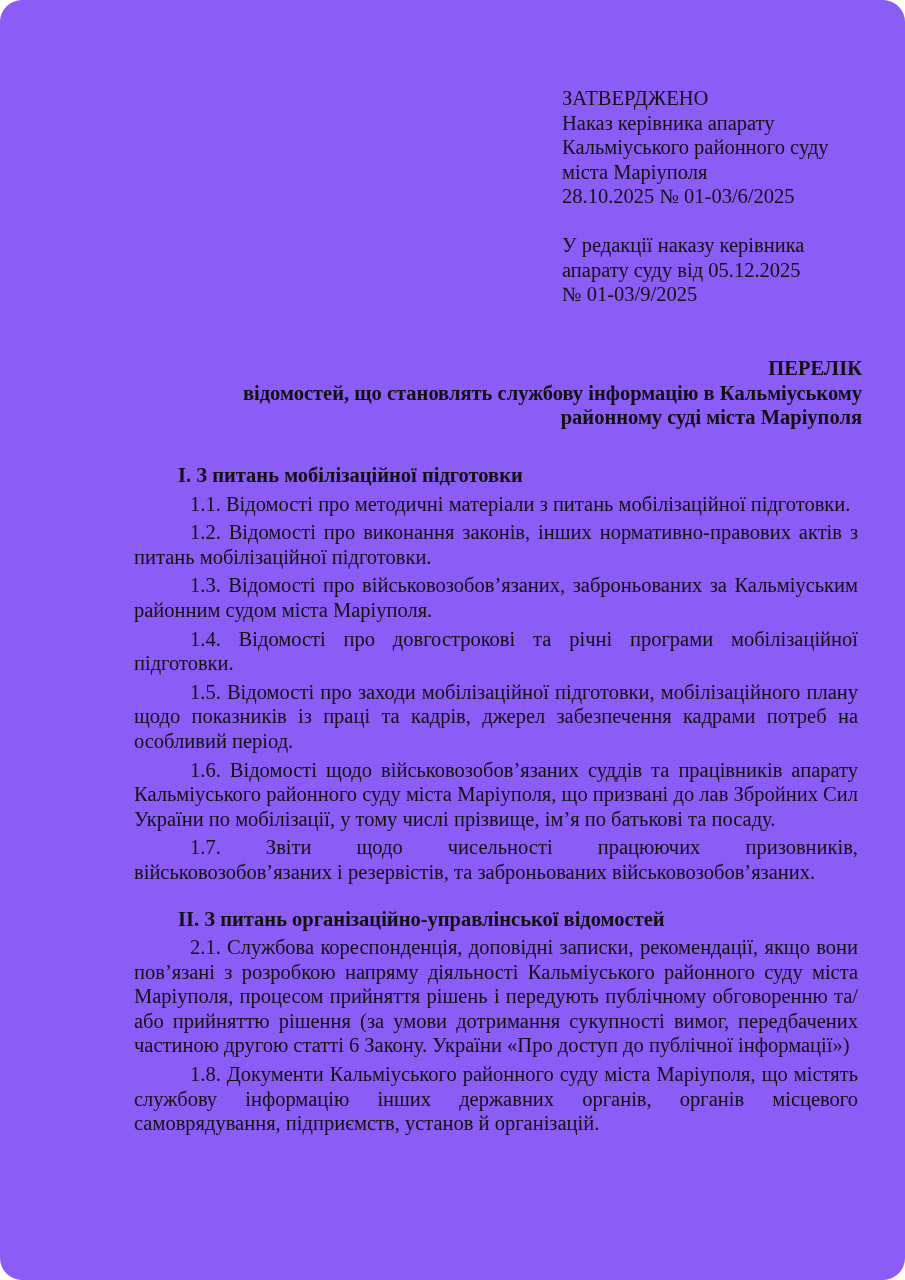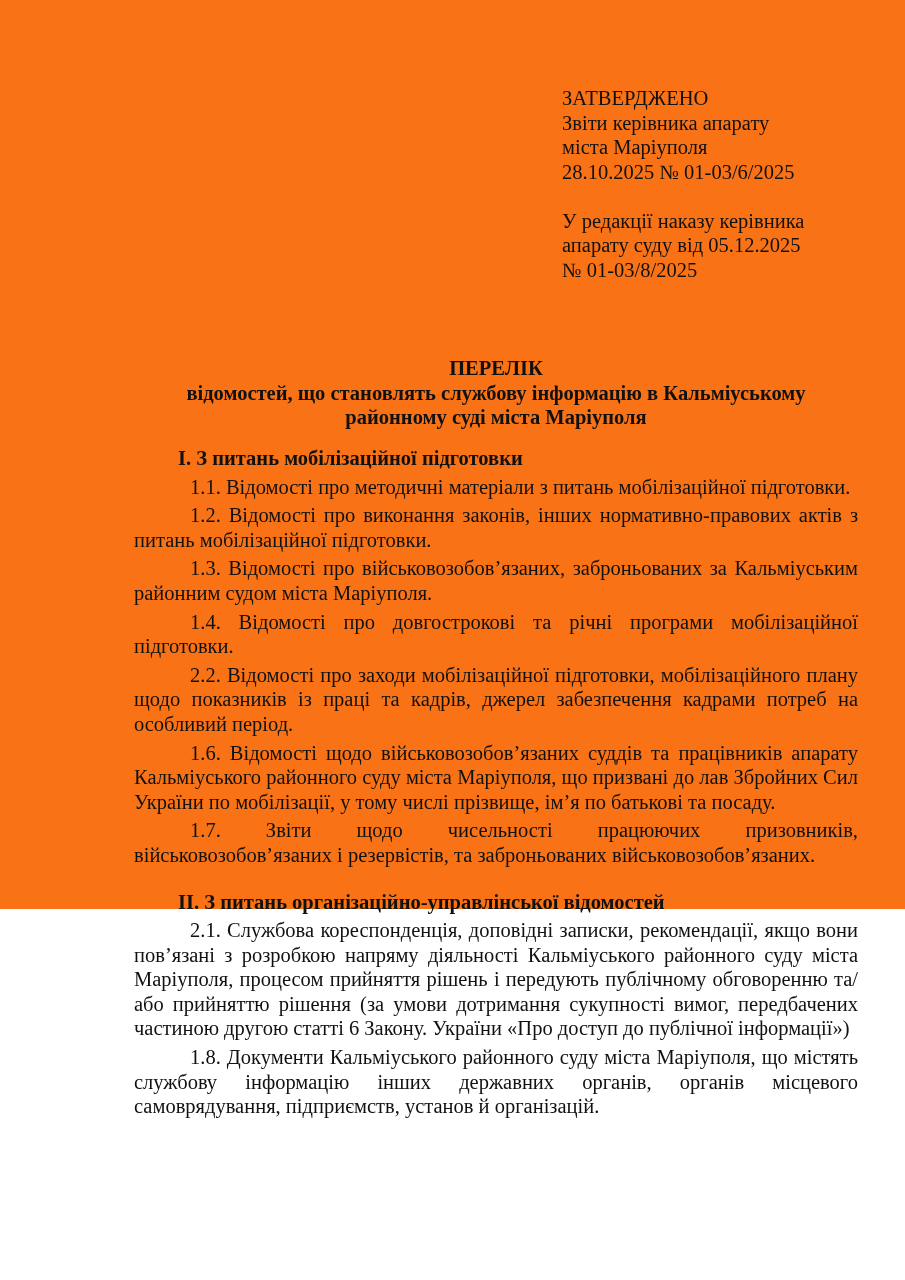--- a/index.html
+++ b/index.html
@@ -1,73 +1,74 @@
 <!DOCTYPE html>
 <html><head>
   <meta charset="utf-8">
   <style>
     html, body { margin: 0; padding: 0; background: #ffffff; }
     body {
       width: 905px; height: 1280px; overflow: hidden; position: relative;
       font-family: "Liberation Serif", serif; color: #111111;
     }
-    .page { position: absolute; left: 0; top: 0; width: 905px; height: 909px; background: #f97316; }
+    .page { position: absolute; left: 0; top: 0; width: 905px; height: 1280px; background: #8b5cf6; border-radius: 22px; }
     .approval {
       position: absolute; left: 562px; top: 86px; width: 320px;
       font-size: 20.5px; line-height: 24.5px;
     }
     .approval .line { display: block; white-space: nowrap; }
     .approval .gap { height: 24.5px; }
     .title-block {
       position: absolute; left: 130px; top: 356px; width: 732px;
       text-align: center; font-weight: bold; font-size: 20.5px; line-height: 24.5px;
     }
-    .title-block .line { display: block; }
+    .title-block .line { display: block; text-align: right; }
     .body {
-      position: absolute; left: 130px; top: 446px; width: 732px;
+      position: absolute; left: 130px; top: 463px; width: 732px;
       font-size: 20.5px; line-height: 24.6px;
     }
     .section-heading {
       font-weight: bold; text-indent: 48px; margin: 0;
     }
     .item {
       margin: 4px; text-align: justify; text-indent: 56px;
     }
     .section { margin-bottom: 22px; }
   </style>
 </head>
 <body>
 
 <div class="page">
 
   <div class="approval">
     <span class="line">ЗАТВЕРДЖЕНО</span>
-    <span class="line">Звіти керівника апарату</span>
+    <span class="line">Наказ керівника апарату</span>
+    <span class="line">Кальміуського районного суду</span>
     <span class="line">міста Маріуполя</span>
     <span class="line">28.10.2025 № 01-03/6/2025</span>
     <div class="gap"></div>
     <span class="line">У редакції наказу керівника</span>
     <span class="line">апарату суду від 05.12.2025</span>
-    <span class="line">№ 01-03/8/2025</span>
+    <span class="line">№ 01-03/9/2025</span>
   </div>
 
   <div class="title-block">
     <span class="line">ПЕРЕЛІК</span>
     <span class="line">відомостей, що становлять службову інформацію в Кальміуському</span>
     <span class="line">районному суді міста Маріуполя</span>
   </div>
 
   <div class="body">
     <div class="section">
       <p class="section-heading">І. З питань мобілізаційної підготовки</p>
       <p class="item">1.1. Відомості про методичні матеріали з питань мобілізаційної підготовки.</p>
       <p class="item">1.2. Відомості про виконання законів, інших нормативно-правових актів з питань мобілізаційної підготовки.</p>
       <p class="item">1.3. Відомості про військовозобов’язаних, заброньованих за Кальміуським районним судом міста Маріуполя.</p>
       <p class="item">1.4. Відомості про довгострокові та річні програми мобілізаційної підготовки.</p>
-      <p class="item">2.2. Відомості про заходи мобілізаційної підготовки, мобілізаційного плану щодо показників із праці та кадрів, джерел забезпечення кадрами потреб на особливий період.</p>
+      <p class="item">1.5. Відомості про заходи мобілізаційної підготовки, мобілізаційного плану щодо показників із праці та кадрів, джерел забезпечення кадрами потреб на особливий період.</p>
       <p class="item">1.6. Відомості щодо військовозобов’язаних суддів та працівників апарату Кальміуського районного суду міста Маріуполя, що призвані до лав Збройних Сил України по мобілізації, у тому числі прізвище, ім’я по батькові та посаду.</p>
       <p class="item">1.7. Звіти щодо чисельності працюючих призовників, військовозобов’язаних і резервістів, та заброньованих військовозобов’язаних.</p>
     </div>
     <div class="section">
       <p class="section-heading">ІІ. З питань організаційно-управлінської відомостей</p>
       <p class="item">2.1. Службова кореспонденція, доповідні записки, рекомендації, якщо вони пов’язані з розробкою напряму діяльності Кальміуського районного суду міста Маріуполя, процесом прийняття рішень і передують публічному обговоренню та/або прийняттю рішення (за умови дотримання сукупності вимог, передбачених частиною другою статті 6 Закону. України «Про доступ до публічної інформації»)</p>
       <p class="item">1.8. Документи Кальміуського районного суду міста Маріуполя, що містять службову інформацію інших державних органів, органів місцевого самоврядування, підприємств, установ й організацій.</p>
     </div>
   </div>
 

